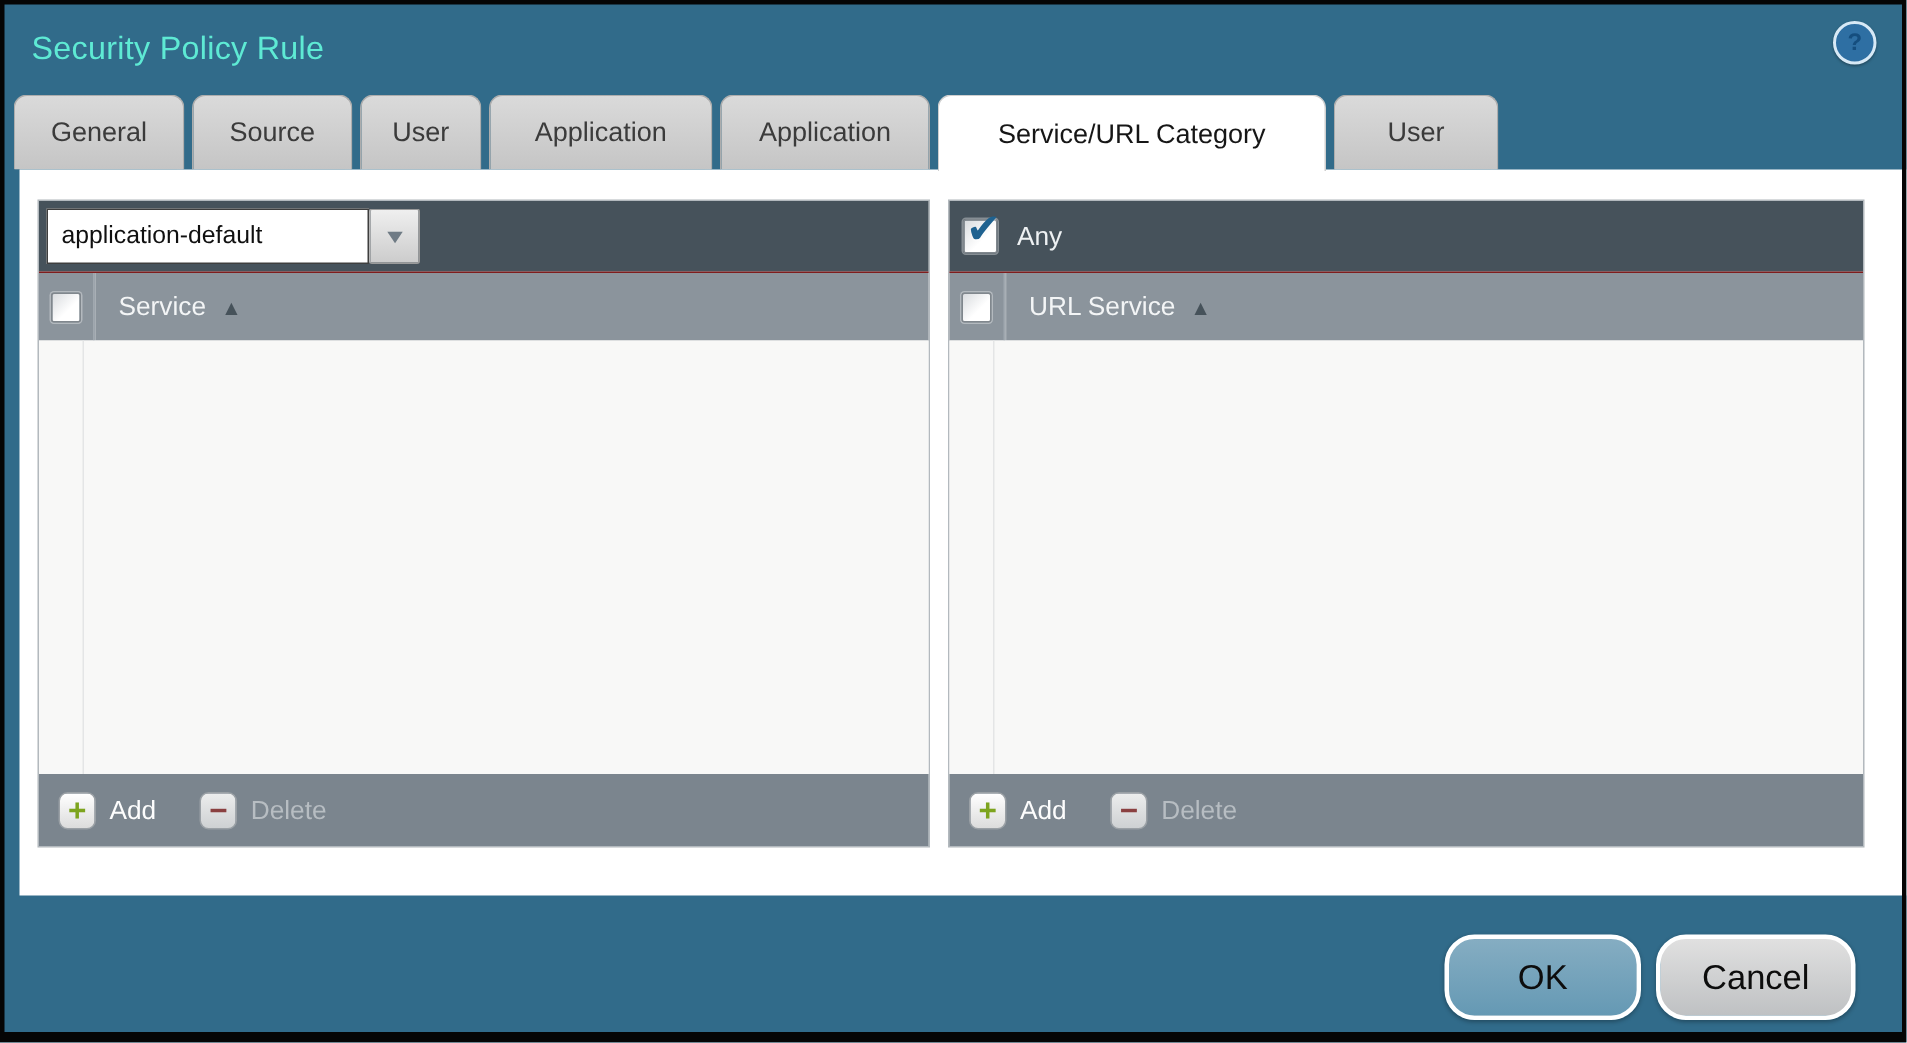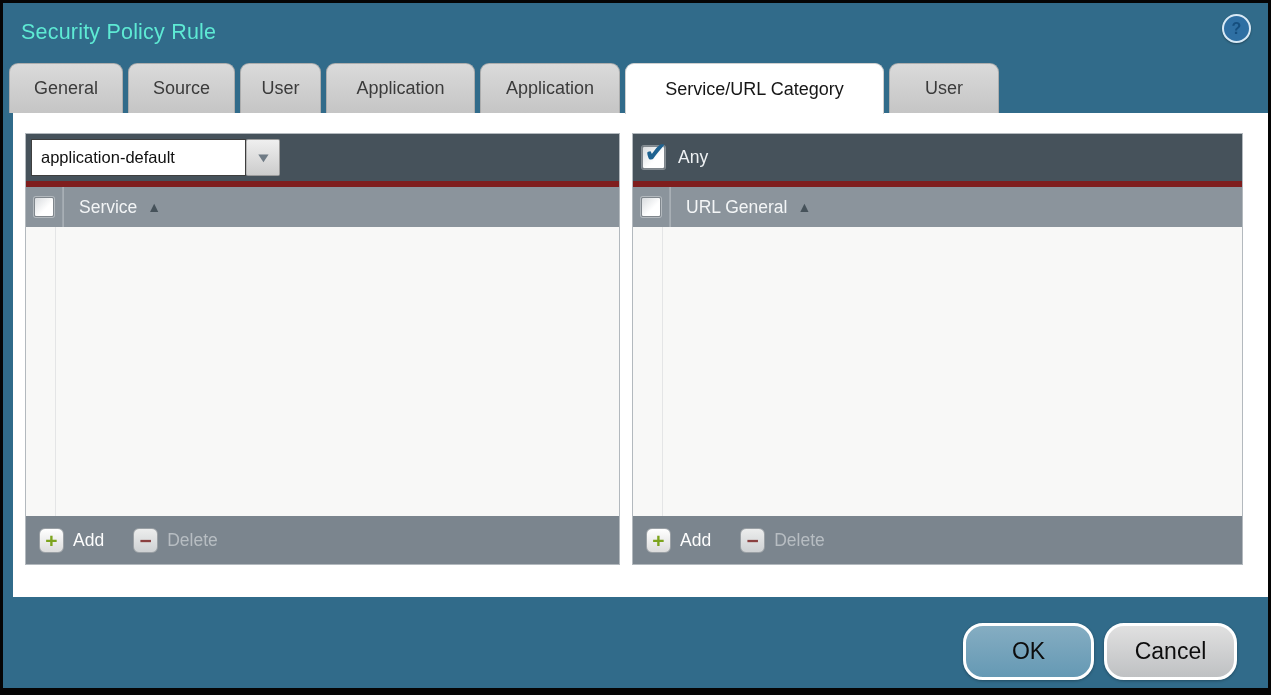--- a/index.html
+++ b/index.html
@@ -47,21 +47,21 @@
   .content{position:absolute;left:13px;top:113px;width:1245px;height:484px;background:#ffffff;padding-left:47px;}
 
   .panel{
     position:absolute;top:20px;box-sizing:border-box;height:432px;
     border:1px solid #b3b9be;display:flex;flex-direction:column;background:#f8f8f7;
   }
   .panel.left{left:12px;width:595px;}
   .panel.right{left:619px;width:611px;}
 
   .ptoolbar{height:47px;flex:0 0 47px;background:#46525b;display:flex;align-items:center;padding:0 5px;box-sizing:border-box;}
-  .pheader{height:46px;flex:0 0 46px;background:#8b949c;border-top:6px solid #7f1d1d;display:flex;align-items:center;box-sizing:border-box;}
+  .pheader{height:46px;flex:0 0 46px;background:#8b949c;border-top:1px solid #7f1d1d;display:flex;align-items:center;box-sizing:border-box;}
   .plist{flex:1 1 auto;background:#f8f8f7;position:relative;}
   .plist::before{content:"";position:absolute;left:29px;top:0;bottom:0;width:1px;background:#e4e5e6;}
   .pfooter{height:48px;flex:0 0 48px;background:#7b858e;display:flex;align-items:center;padding-left:13px;box-sizing:border-box;}
 
   
   .combo{display:flex;align-items:stretch;height:37px;cursor:pointer;}
   .combo-input{
     width:215px;background:#ffffff;border:1px solid #3e3e3e;box-sizing:border-box;
     font-size:16.5px;color:#101010;padding-left:9px;display:flex;align-items:center;
   }
@@ -169,21 +169,21 @@
   <div class="panel right">
     <div class="ptoolbar">
       <div class="checkbox big" style="margin-left:4px;">
         <span class="check">✔</span>
       </div>
       <div class="any-label">Any</div>
     </div>
     <div class="pheader">
       <div class="checkbox hdr-checkbox"></div>
       <div class="hdr-divider"></div>
-      <div class="hdr-label">URL General</div>
+      <div class="hdr-label">URL Service</div>
       <div class="sort-arrow">▲</div>
     </div>
     <div class="plist"></div>
     <div class="pfooter">
       <div class="fbtn add">
         <div class="icon">+</div>
         <div class="lbl">Add</div>
       </div>
       <div class="fbtn del">
         <div class="icon">−</div>

